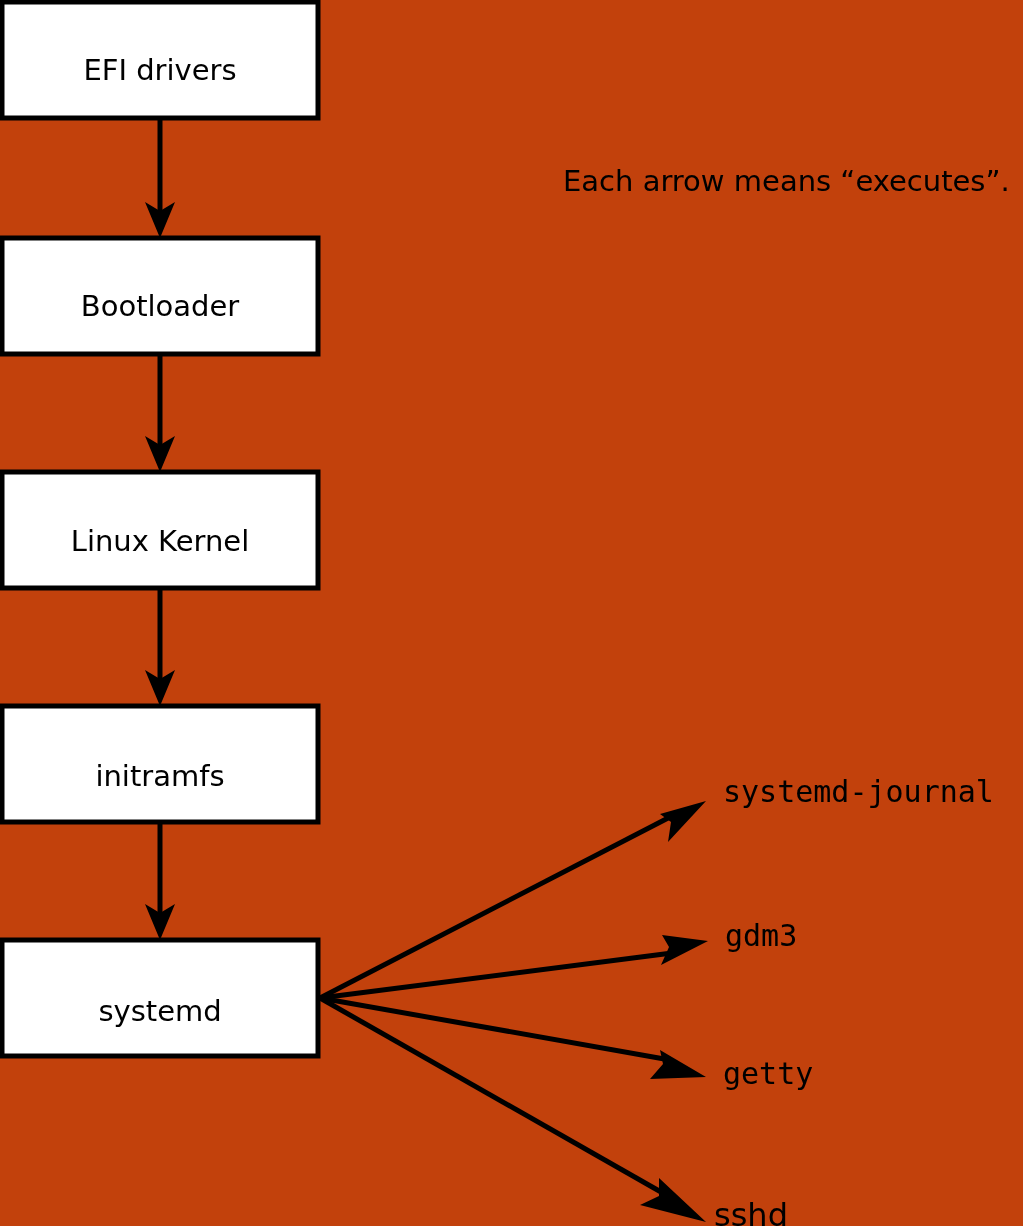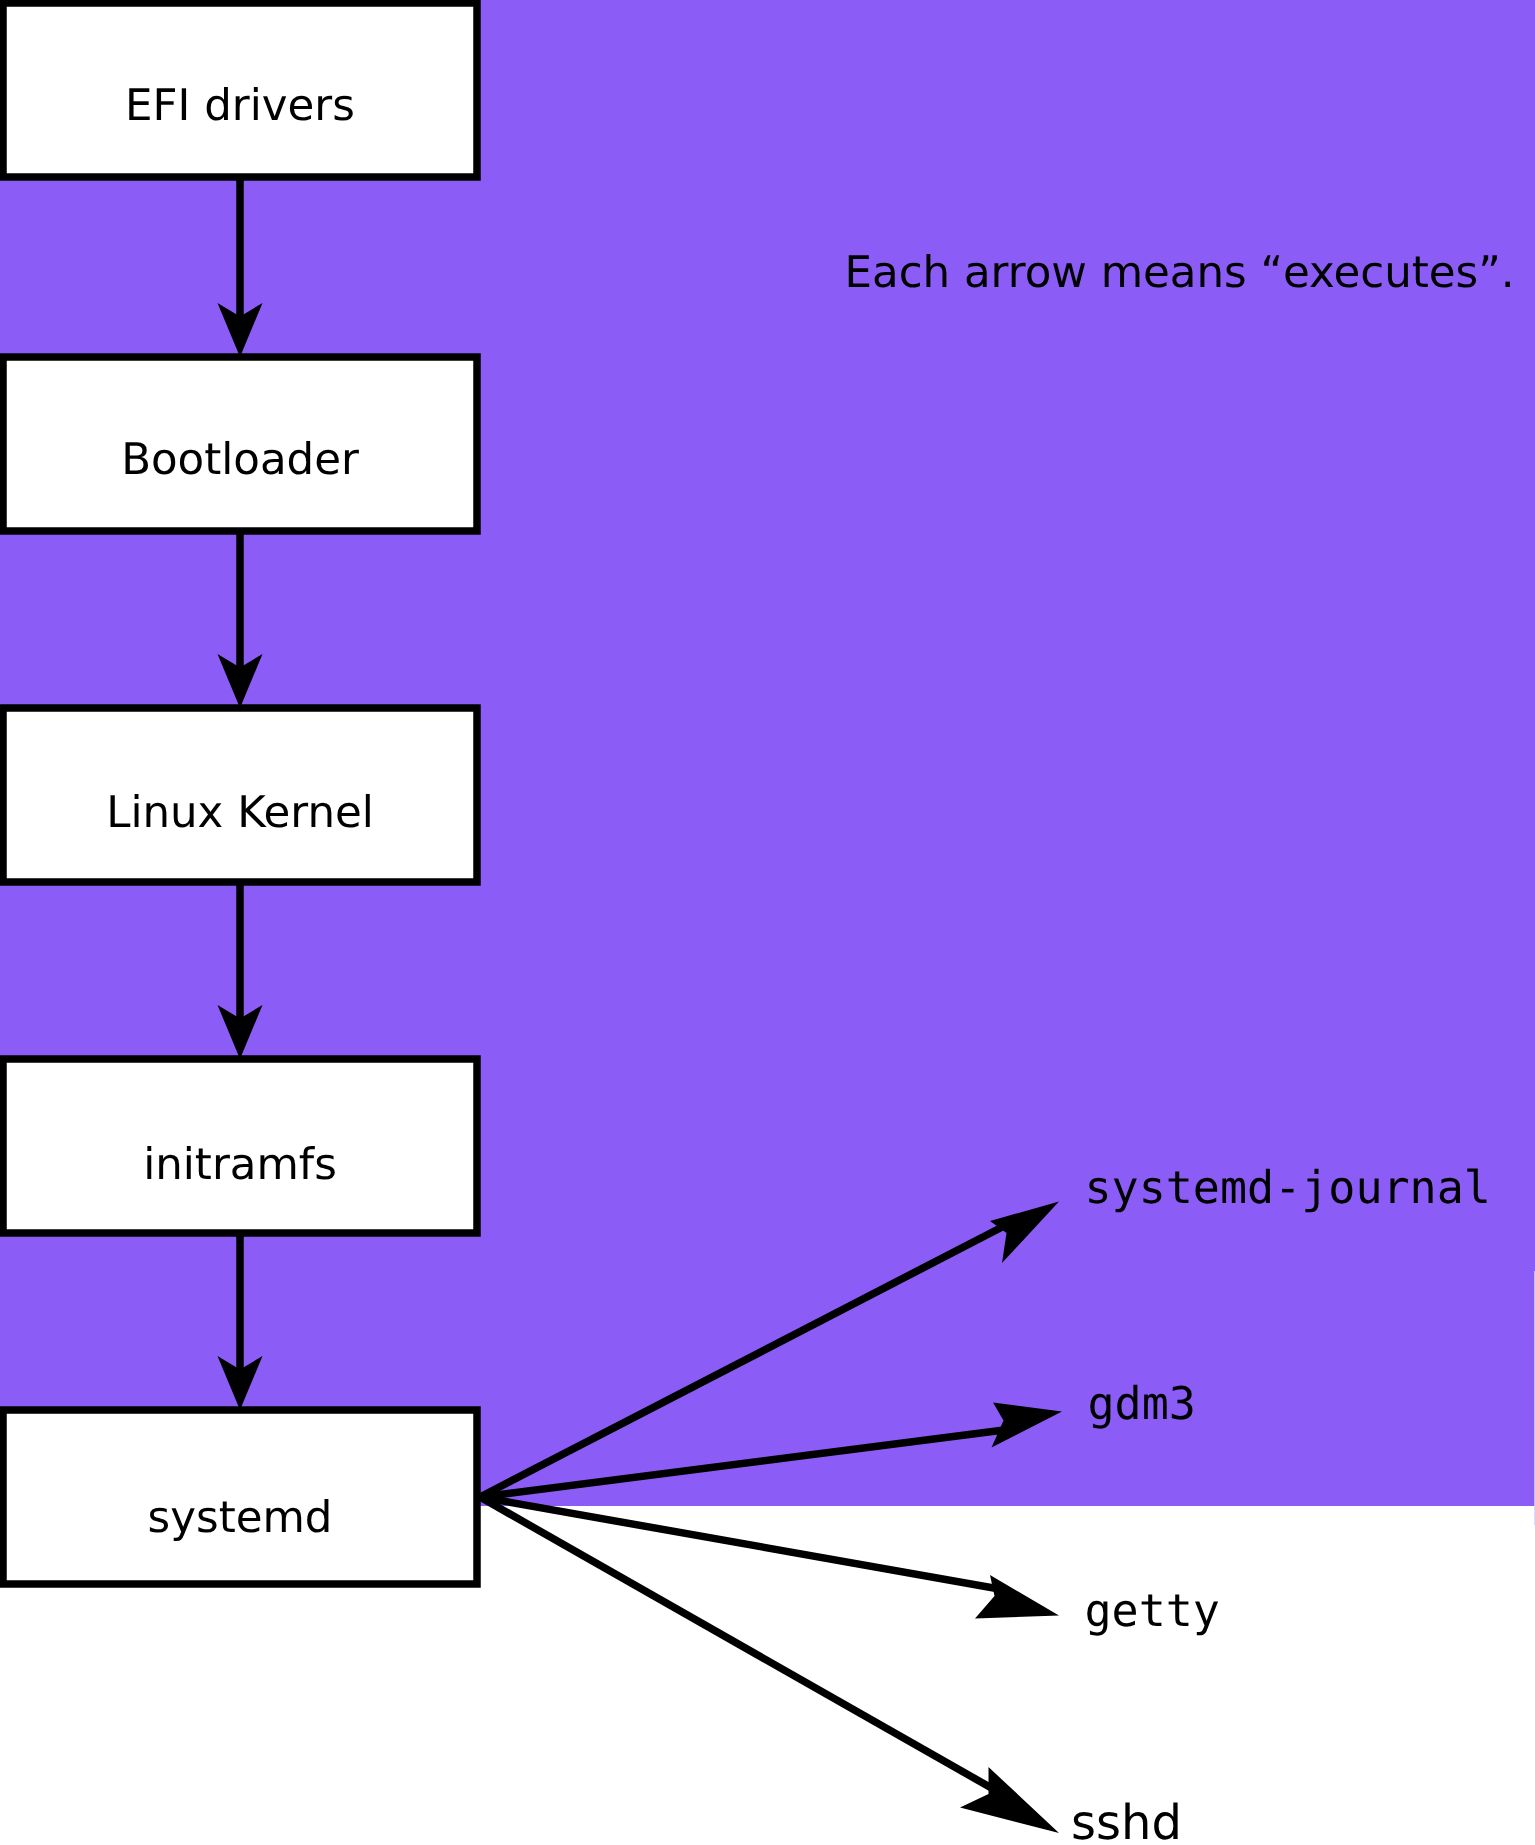--- a/index.html
+++ b/index.html
@@ -9,22 +9,22 @@
   }
   body {
     width: 1023px;
     height: 1230px;
     overflow: hidden;
     font-family: "DejaVu Sans", sans-serif;
   }
   #canvas {
     position: relative;
     width: 1023px;
-    height: 1004px;
-    background: #8b5cf6;
+    height: 1226px;
+    background: #c2410c;
   }
   #diagram-svg {
     position: absolute;
     left: 0;
     top: 0;
     width: 1023px;
     height: 1230px;
   }
   .box-label {
     font-family: "DejaVu Sans", sans-serif;

